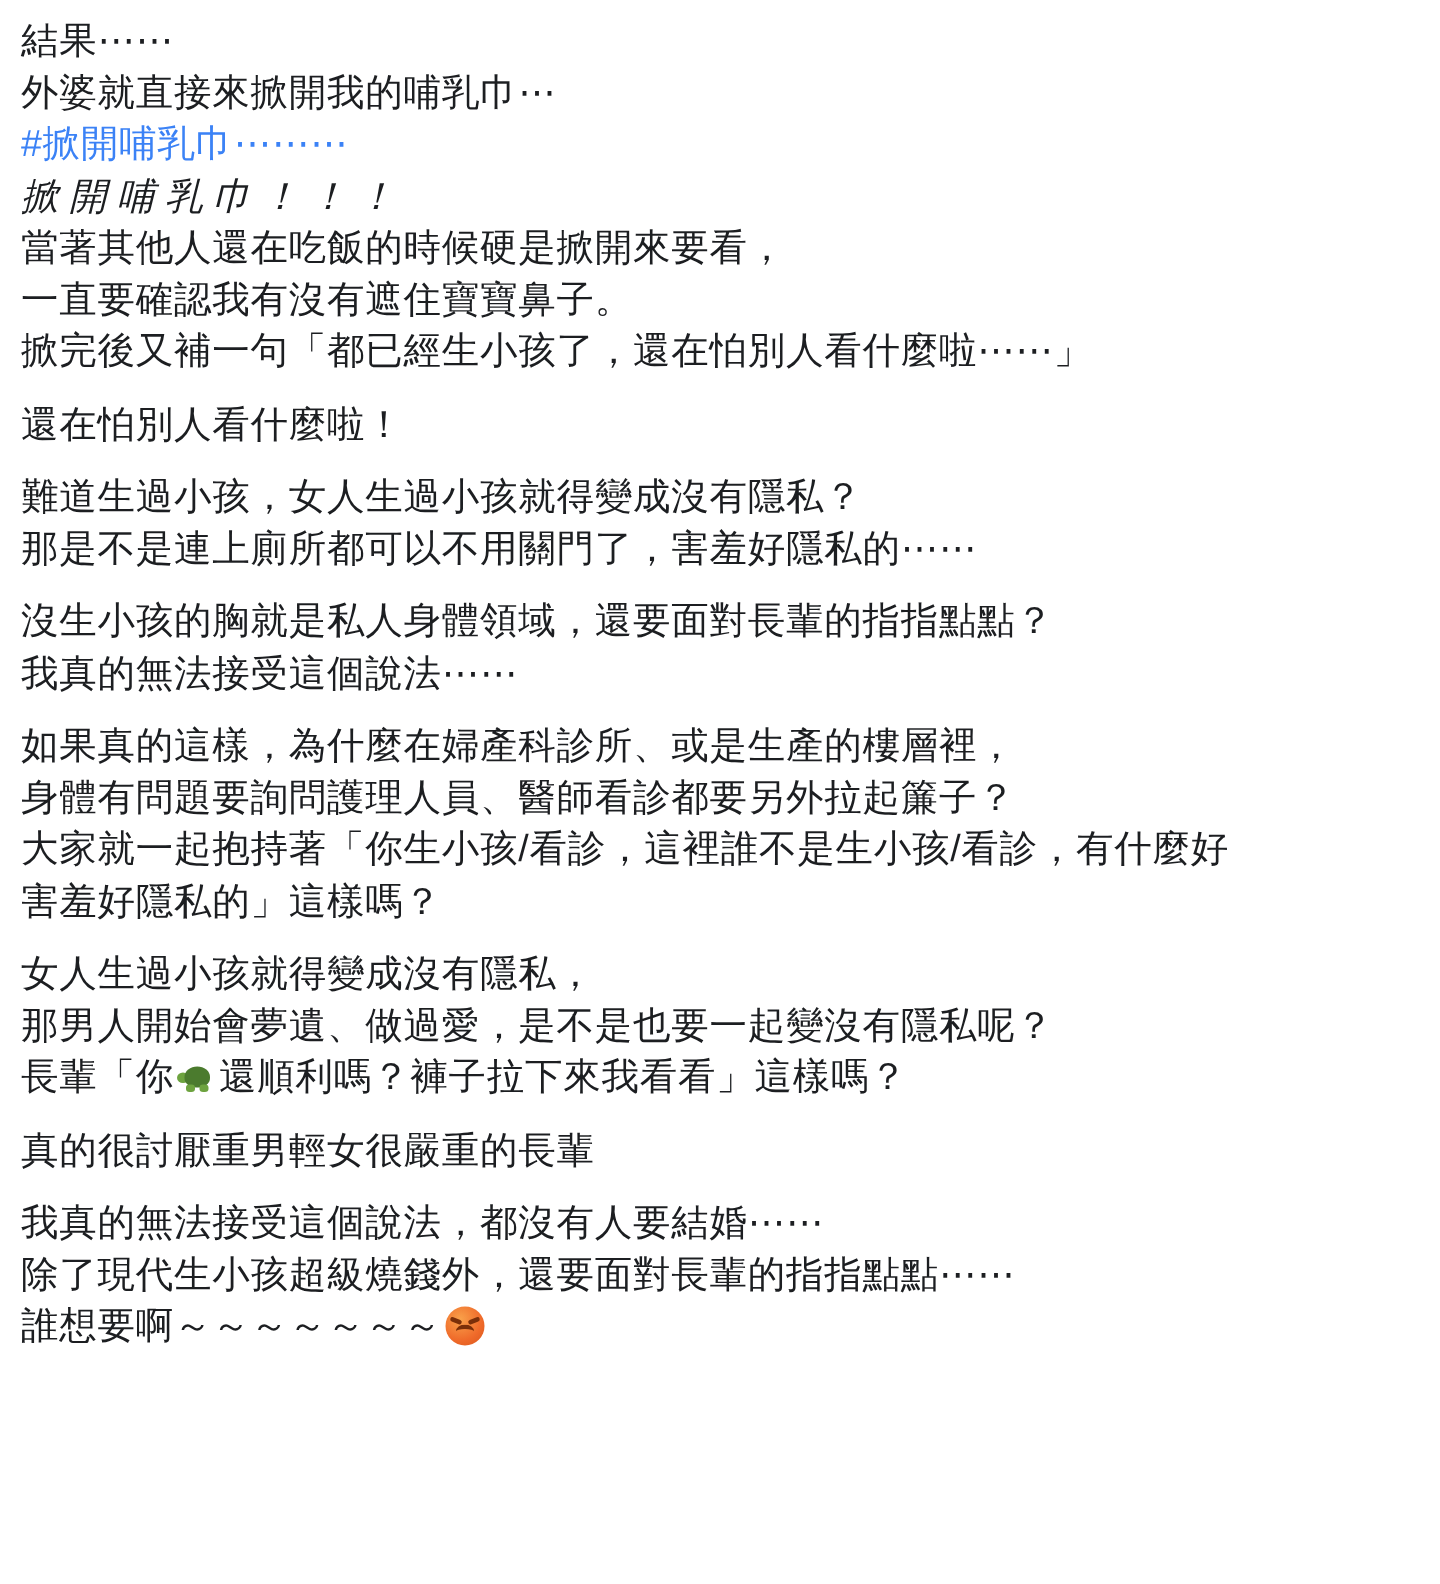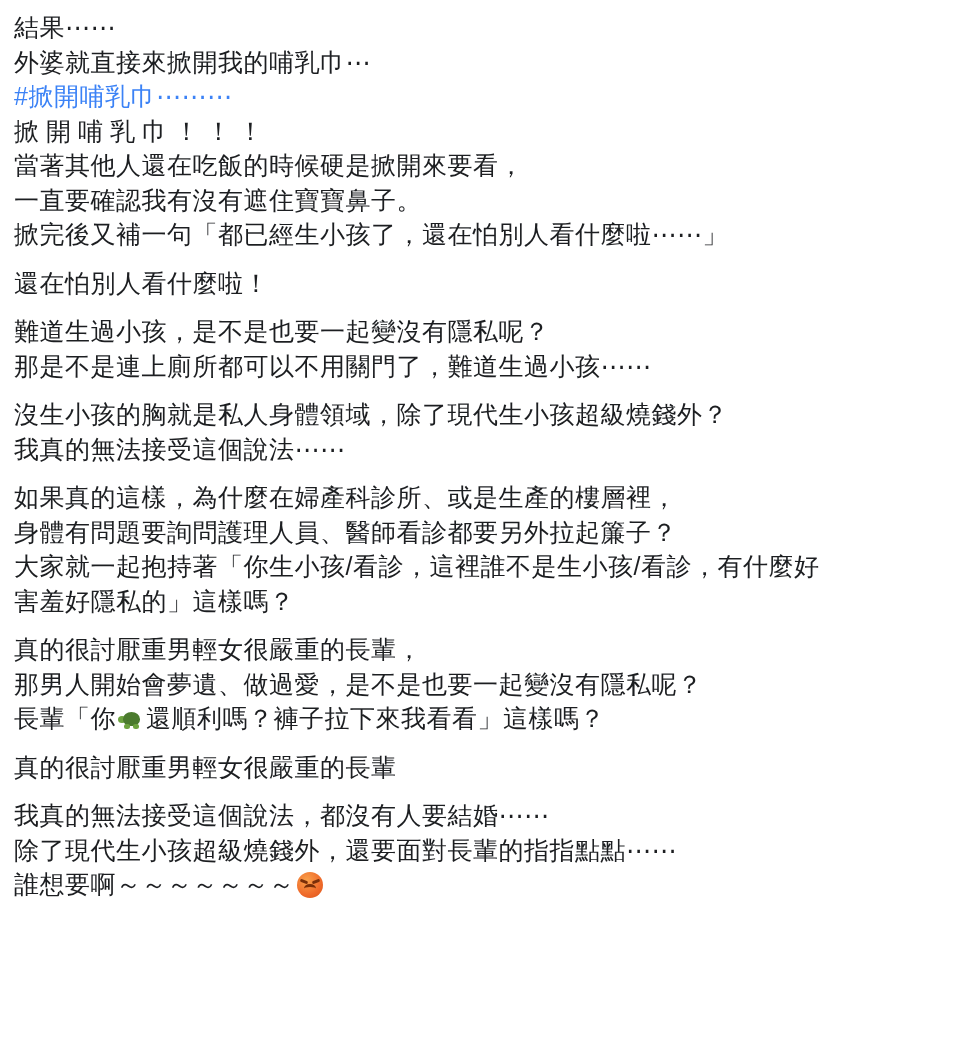--- a/index.html
+++ b/index.html
@@ -30,20 +30,21 @@
     color: #1c1e21;
     letter-spacing: 0.5px;
     white-space: pre-wrap;
     word-break: break-all;
   }
   .line.hashtag {
     color: #3b82f6;
   }
   .line.spaced {
     letter-spacing: 7px;
+    font-style: italic;
   }
   .turtle {
     display: inline-block;
     width: 26px;
     height: 18px;
     position: relative;
     vertical-align: -2px;
     margin: 0 2px;
   }
   .turtle .shell {
@@ -120,38 +121,38 @@
     <div class="line">一直要確認我有沒有遮住寶寶鼻子。</div>
     <div class="line">掀完後又補一句「都已經生小孩了，還在怕別人看什麼啦⋯⋯」</div>
   </div>
 
   <div class="para">
     <div class="line">還在怕別人看什麼啦！</div>
   </div>
 
 
   <div class="para">
-    <div class="line">難道生過小孩，是不是也要一起變沒有隱私呢？</div>
-    <div class="line">那是不是連上廁所都可以不用關門了，難道生過小孩⋯⋯</div>
+    <div class="line">難道生過小孩，女人生過小孩就得變成沒有隱私？</div>
+    <div class="line">那是不是連上廁所都可以不用關門了，害羞好隱私的⋯⋯</div>
   </div>
 
   <div class="para">
-    <div class="line">沒生小孩的胸就是私人身體領域，除了現代生小孩超級燒錢外？</div>
+    <div class="line">沒生小孩的胸就是私人身體領域，還要面對長輩的指指點點？</div>
     <div class="line">我真的無法接受這個說法⋯⋯</div>
   </div>
 
   <div class="para">
     <div class="line">如果真的這樣，為什麼在婦產科診所、或是生產的樓層裡，</div>
     <div class="line">身體有問題要詢問護理人員、醫師看診都要另外拉起簾子？</div>
     <div class="line">大家就一起抱持著「你生小孩/看診，這裡誰不是生小孩/看診，有什麼好</div>
     <div class="line">害羞好隱私的」這樣嗎？</div>
   </div>
 
   <div class="para">
-    <div class="line">真的很討厭重男輕女很嚴重的長輩，</div>
+    <div class="line">女人生過小孩就得變成沒有隱私，</div>
     <div class="line">那男人開始會夢遺、做過愛，是不是也要一起變沒有隱私呢？</div>
     <div class="line"><span>長輩「你</span><span class="turtle"><span class="head"></span><span class="shell"></span><span class="leg1"></span><span class="leg2"></span></span><span>還順利嗎？褲子拉下來我看看」這樣嗎？</span></div>
   </div>
 
   <div class="para">
     <div class="line">真的很討厭重男輕女很嚴重的長輩</div>
   </div>
 
   <div class="para">
     <div class="line">我真的無法接受這個說法，都沒有人要結婚⋯⋯</div>

